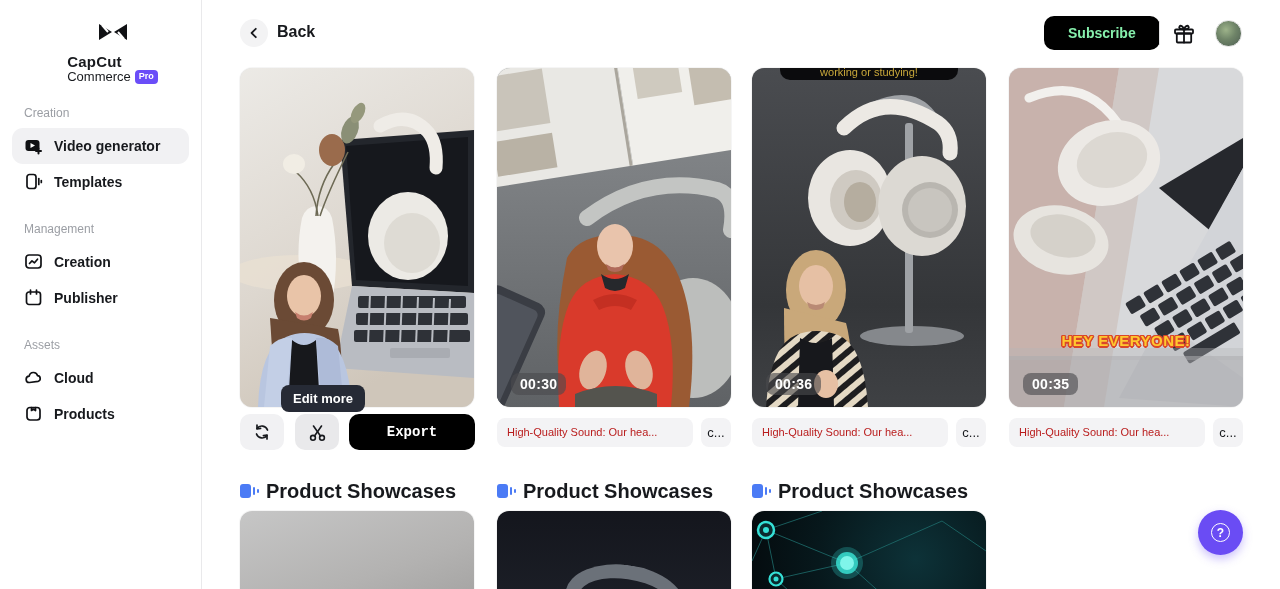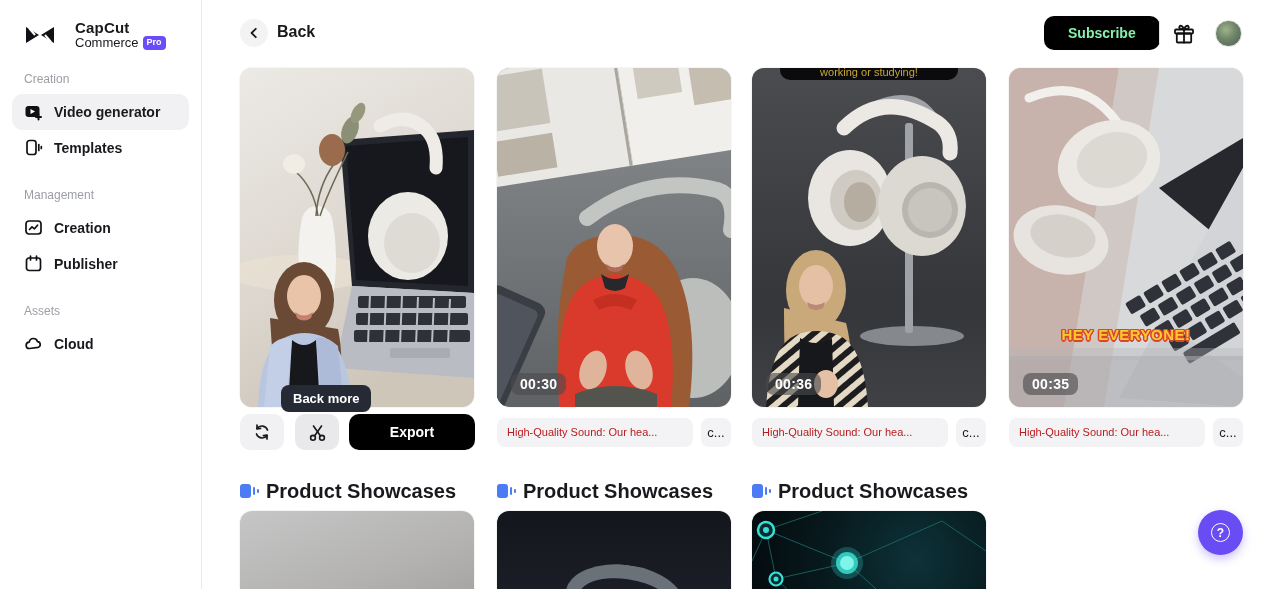--- a/index.html
+++ b/index.html
@@ -2,21 +2,21 @@
 <html><head>
 <meta charset="utf-8">
 <style>
   * { margin:0; padding:0; box-sizing:border-box; }
   html,body { width:1280px; height:589px; }
   body { font-family:"Liberation Sans", sans-serif; background:#fff; color:#17191d; overflow:hidden; }
   .screen { position:relative; width:1280px; height:589px; background:#fff; overflow:hidden; }
 
   
   .sidebar { position:absolute; left:0; top:0; width:202px; height:589px; background:#fff; border-right:1px solid #e9e9eb; }
-  .logo { display:flex; align-items:center; gap:19px; padding:20px 0 0 24px; }
+  .logo { display:flex; align-items:center; gap:10px; padding:20px 0 0 24px;flex-direction:column; }
   .logo-text { line-height:1.05; }
   .logo-line1 { font-size:15px; font-weight:700; letter-spacing:.2px; }
   .logo-line2 { font-size:13px; font-weight:500; display:flex; align-items:center; gap:4px; }
   .pro-badge { background:#6a4df8; color:#fff; font-size:9px; font-weight:700; border-radius:4px; padding:1.5px 4px; line-height:1.2; }
   .nav-section-label { font-size:12px; color:#9b9ea4; padding-left:24px; margin-top:22px; margin-bottom:8px; }
   .nav-list { padding:0 12px; }
   .nav-item { display:flex; align-items:center; gap:11px; height:36px; padding:0 12px; border-radius:10px; cursor:pointer; }
   .nav-item.active { background:#f1f1f3;border-radius:11px; }
   .nav-item .label { font-size:14px; font-weight:600; color:#17191d; white-space:nowrap; }
   .nav-item svg { flex:0 0 auto; }
@@ -33,28 +33,28 @@
   .avatar { position:absolute; left:1013px; top:20px; width:27px; height:27px; border-radius:50%; background:radial-gradient(circle at 40% 35%, #9db38a 0%, #6f8468 45%, #4d5e52 100%); border:1px solid #e2e2e2; cursor:pointer; }
 
   
   .card { position:absolute; top:68px; width:234px; height:339px; border-radius:12px; overflow:hidden; background:#ddd; box-shadow:0 0 0 1px rgba(0,0,0,0.04); cursor:pointer; }
   .card svg.scene { position:absolute; inset:0; display:block; }
   .col1 { left:38px; } .col2 { left:295px;border-radius:13px; } .col3 { left:550px; } .col4 { left:807px; }
 
   .duration-badge { position:absolute; left:14px; bottom:12px; background:rgba(75,75,78,0.62); color:#fff; font-size:14px; font-weight:700; border-radius:8px; padding:3px 9px; letter-spacing:.3px; }
   .top-caption-bar { position:absolute; left:28px; right:28px; top:-16px; height:28px; background:#0b0b0d; border-radius:10px; display:flex; align-items:flex-end; justify-content:center; overflow:hidden; }
   .top-caption-bar span { color:#c9a83a; font-size:11px; font-weight:400; line-height:1.4; }
-  .hey-overlay { position:absolute; left:0; right:0; top:258px; text-align:center; font-size:15px; font-weight:800; color:#ffc82e; letter-spacing:.5px;
+  .hey-overlay { position:absolute; left:0; right:0; top:264px; text-align:center; font-size:15px; font-weight:800; color:#ffc82e; letter-spacing:.5px;
     text-shadow:-1.5px 0 #d9472a, 1.5px 0 #d9472a, 0 -1.5px #d9472a, 0 1.5px #d9472a, -1px -1px #d9472a, 1px 1px #d9472a, -1px 1px #d9472a, 1px -1px #d9472a; }
 
   
   .action-btn { position:absolute; top:414px; height:36px; border:none; border-radius:10px; background:#f1f1f3; display:flex; align-items:center; justify-content:center; cursor:pointer; }
   .regen-btn { left:38px; width:44px; }
   .cut-btn { left:93px; width:44px; background:#e9e9eb; }
-  .export-btn { left:147px; width:126px; background:#000; color:#fff; font-size:14px; font-weight:700; font-family:Liberation Sans, sans-serif; }
+  .export-btn { left:147px; width:126px; background:#000; color:#fff; font-size:14px; font-weight:700; font-family:Liberation Mono, monospace; }
   .tooltip { position:absolute; left:79px; top:385px; background:#262a35; color:#fff; font-size:13px; font-weight:700; padding:6px 12px; border-radius:8px; white-space:nowrap; z-index:5; }
 
   
   .caption-row { position:absolute; top:418px; height:29px; }
   .caption-pill { position:absolute; left:0; top:0; width:196px; height:29px; background:#f3f3f5; border-radius:8px; font-size:11px; color:#b91c1c; line-height:29px; padding:0 10px; white-space:nowrap; overflow:hidden; cursor:pointer; }
   .tag-pill { position:absolute; left:204px; top:0; width:30px; height:29px; background:#f3f3f5; border-radius:8px; font-size:13px; color:#1a1c20; line-height:29px; text-align:center; white-space:nowrap; overflow:hidden; cursor:pointer; }
 
   
   .showcase-heading { position:absolute; top:480px; height:22px; display:flex; align-items:center; gap:8px; }
   .showcase-icon { width:18px; height:16px; position:relative; }
@@ -134,20 +134,27 @@
       </div>
     </div>
 
     <div class="nav-section-label">Assets</div>
     <div class="nav-list">
       <div class="nav-item">
         <svg width="19" height="19" viewBox="0 0 19 19" fill="none" stroke="#101114" stroke-width="1.7" stroke-linecap="round" stroke-linejoin="round">          
             <path d="M5.5 14.5 a3.2 3.2 0 0 1 -0.3 -6.4 a4.3 4.3 0 0 1 8.4 -0.4 a2.9 2.9 0 0 1 0.4 5.7 z"></path>
         </svg>
         <span class="label">Cloud</span>
+      </div>
+      <div class="nav-item">
+        <svg width="19" height="19" viewBox="0 0 19 19" fill="none" stroke="#101114" stroke-width="1.7" stroke-linecap="round" stroke-linejoin="round">
+          <rect x="3" y="3.5" width="13" height="12.5" rx="3"></rect>
+          <polyline points="7.5,3.5 7.5,6.5 9.5,5 11.5,6.5 11.5,3.5"></polyline>
+        </svg>
+        <span class="label">Products</span>
       </div>
     </div>
   </aside>
 
   <main class="main">
 
     <div class="back-circle">
       <svg width="14" height="14" viewBox="0 0 14 14" fill="none" stroke="#17191d" stroke-width="1.8" stroke-linecap="round" stroke-linejoin="round">
         <polyline points="8.8,2.8 4.6,7 8.8,11.2"></polyline>
       </svg>
@@ -215,21 +222,21 @@
         <ellipse cx="64" cy="232" rx="30" ry="38" fill="#6b4a35"></ellipse>
         <path d="M30 250 q4 60 6 89 l64 0 q4 -50 -2 -78 z" fill="#6b4a35"></path>
         <ellipse cx="64" cy="228" rx="17" ry="21" fill="#e9c4a8"></ellipse>
         <path d="M55 244 q9 7 18 0 l-2 6 q-7 5 -14 0 z" fill="#c77f6e"></path>
         <path d="M18 339 q2 -60 28 -70 q18 -8 38 0 q24 10 28 70 z" fill="#b9c6e0"></path>
         <path d="M52 272 q12 10 24 0 l4 67 l-32 0 z" fill="#17181c"></path>
         <path d="M30 278 q10 -10 22 -8 l-6 69 l-22 0 z" fill="#c3cfe6"></path>
         <path d="M98 278 q-10 -10 -22 -8 l6 69 l22 0 z" fill="#aebbd8"></path>
       </svg>
     </div>
-    <div class="tooltip">Back more</div>
+    <div class="tooltip">Edit more</div>
     <button class="action-btn regen-btn">
       <svg width="18" height="18" viewBox="0 0 18 18" fill="none" stroke="#17191d" stroke-width="1.7" stroke-linecap="round" stroke-linejoin="round">
         <path d="M14.5 7 A6 6 0 0 0 4 5.5"></path>
         <polyline points="4,2 4,5.8 7.6,5.4"></polyline>
         <path d="M3.5 11 A6 6 0 0 0 14 12.5"></path>
         <polyline points="14,16 14,12.2 10.4,12.6"></polyline>
       </svg>
     </button>
     <button class="action-btn cut-btn">
       <svg width="19" height="19" viewBox="0 0 19 19" fill="none" stroke="#17191d" stroke-width="1.6" stroke-linecap="round">

